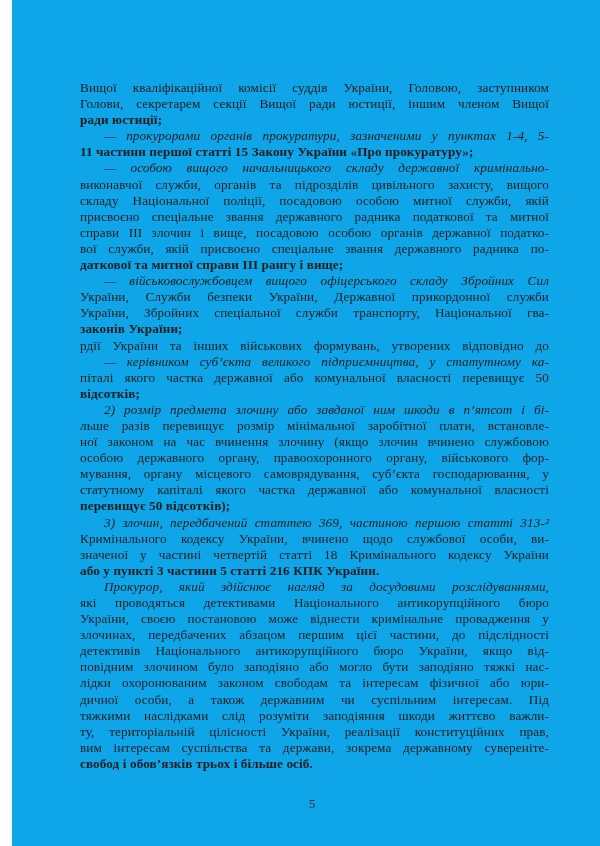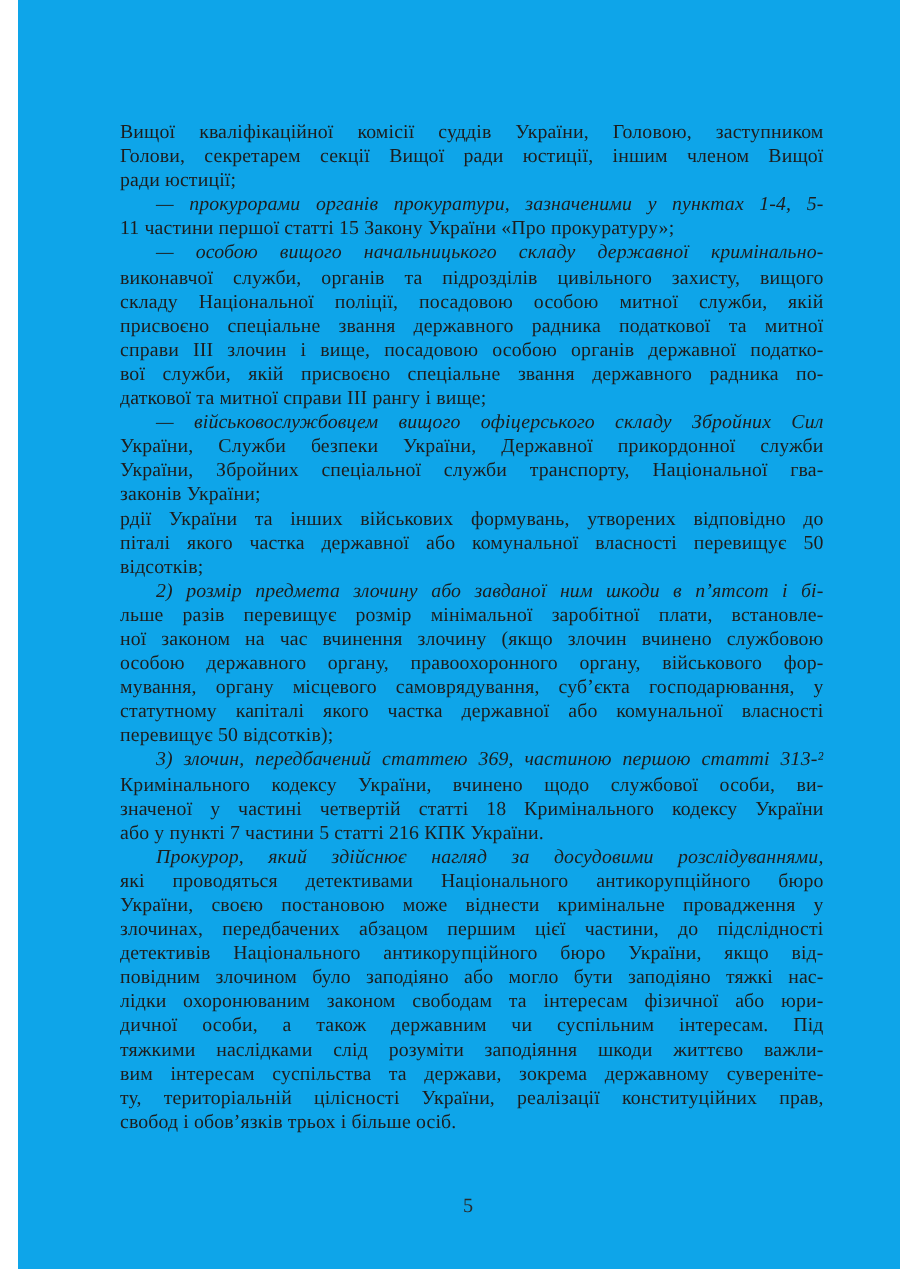--- a/index.html
+++ b/index.html
@@ -32,20 +32,21 @@
     white-space: normal;
     height: 16.1px;
     overflow: hidden;
   }
   .line.ind {
     text-indent: 24px;
     font-style: italic;
   }
   .line.end {
     text-align-last: left;
+    font-weight: bold;
   }
   .page-number {
     position: absolute;
     left: 0;
     top: 796px;
     width: 100%;
     text-align: center;
     font-size: 13.5px;
     color: #2a2a2a;
   }
@@ -65,40 +66,41 @@
       <div class="line">складу Національної поліції, посадовою особою митної служби, якій</div>
       <div class="line">присвоєно спеціальне звання державного радника податкової та митної</div>
       <div class="line">справи III злочин і вище, посадовою особою органів державної податко-</div>
       <div class="line">вої служби, якій присвоєно спеціальне звання державного радника по-</div>
       <div class="line end">даткової та митної справи III рангу і вище;</div>
       <div class="line ind">— військовослужбовцем вищого офіцерського складу Збройних Сил</div>
       <div class="line">України, Служби безпеки України, Державної прикордонної служби</div>
       <div class="line">України, Збройних спеціальної служби транспорту, Національної гва-</div>
       <div class="line end">законів України;</div>
       <div class="line">рдії України та інших військових формувань, утворених відповідно до</div>
+      <div class="line ind">— керівником суб’єкта великого підприємництва, у статутному ка-</div>
       <div class="line">піталі якого частка державної або комунальної власності перевищує 50</div>
       <div class="line end">відсотків;</div>
       <div class="line ind">2) розмір предмета злочину або завданої ним шкоди в п’ятсот і бі-</div>
       <div class="line">льше разів перевищує розмір мінімальної заробітної плати, встановле-</div>
       <div class="line">ної законом на час вчинення злочину (якщо злочин вчинено службовою</div>
       <div class="line">особою державного органу, правоохоронного органу, військового фор-</div>
       <div class="line">мування, органу місцевого самоврядування, суб’єкта господарювання, у</div>
       <div class="line">статутному капіталі якого частка державної або комунальної власності</div>
       <div class="line end">перевищує 50 відсотків);</div>
       <div class="line ind">3) злочин, передбачений статтею 369, частиною першою статті 313-²</div>
       <div class="line">Кримінального кодексу України, вчинено щодо службової особи, ви-</div>
       <div class="line">значеної у частині четвертій статті 18 Кримінального кодексу України</div>
-      <div class="line end">або у пункті 7 частини 5 статті 216 КПК України.</div>
+      <div class="line end">або у пункті 3 частини 5 статті 216 КПК України.</div>
       <div class="line ind">Прокурор, який здійснює нагляд за досудовими розслідуваннями,</div>
       <div class="line">які проводяться детективами Національного антикорупційного бюро</div>
       <div class="line">України, своєю постановою може віднести кримінальне провадження у</div>
       <div class="line">злочинах, передбачених абзацом першим цієї частини, до підслідності</div>
       <div class="line">детективів Національного антикорупційного бюро України, якщо від-</div>
       <div class="line">повідним злочином було заподіяно або могло бути заподіяно тяжкі нас-</div>
       <div class="line">лідки охоронюваним законом свободам та інтересам фізичної або юри-</div>
       <div class="line">дичної особи, а також державним чи суспільним інтересам. Під</div>
       <div class="line">тяжкими наслідками слід розуміти заподіяння шкоди життєво важли-</div>
+      <div class="line">ту, територіальній цілісності України, реалізації конституційних прав,</div>
       <div class="line">вим інтересам суспільства та держави, зокрема державному сувереніте-</div>
-      <div class="line">ту, територіальній цілісності України, реалізації конституційних прав,</div>
       <div class="line end">свобод і обов’язків трьох і більше осіб.</div>
     </div>
   <div class="page-number">5</div>
 </div>
 
 </body></html>

